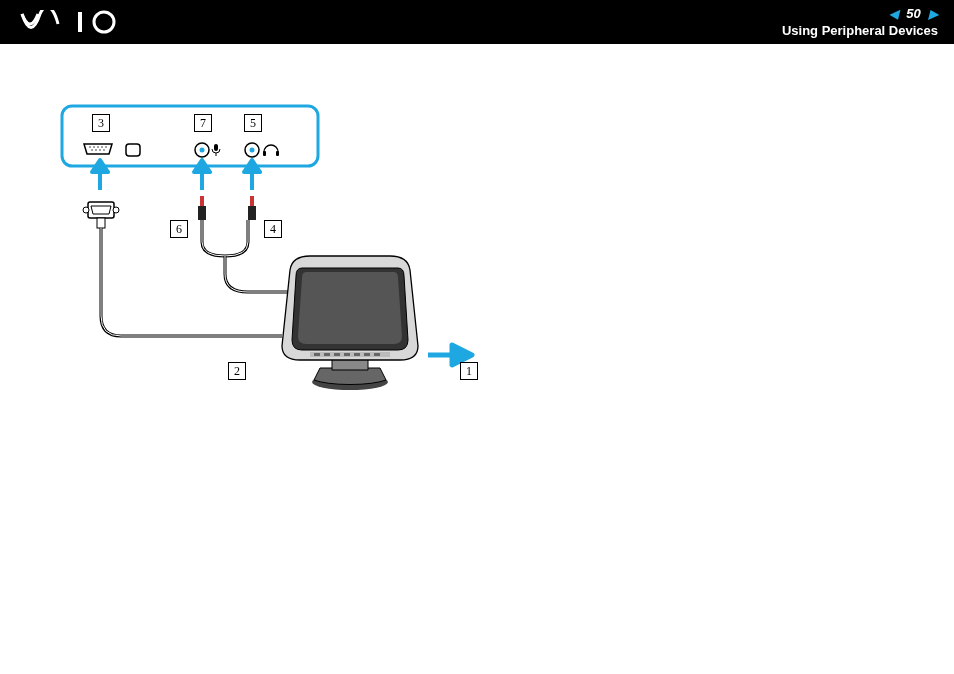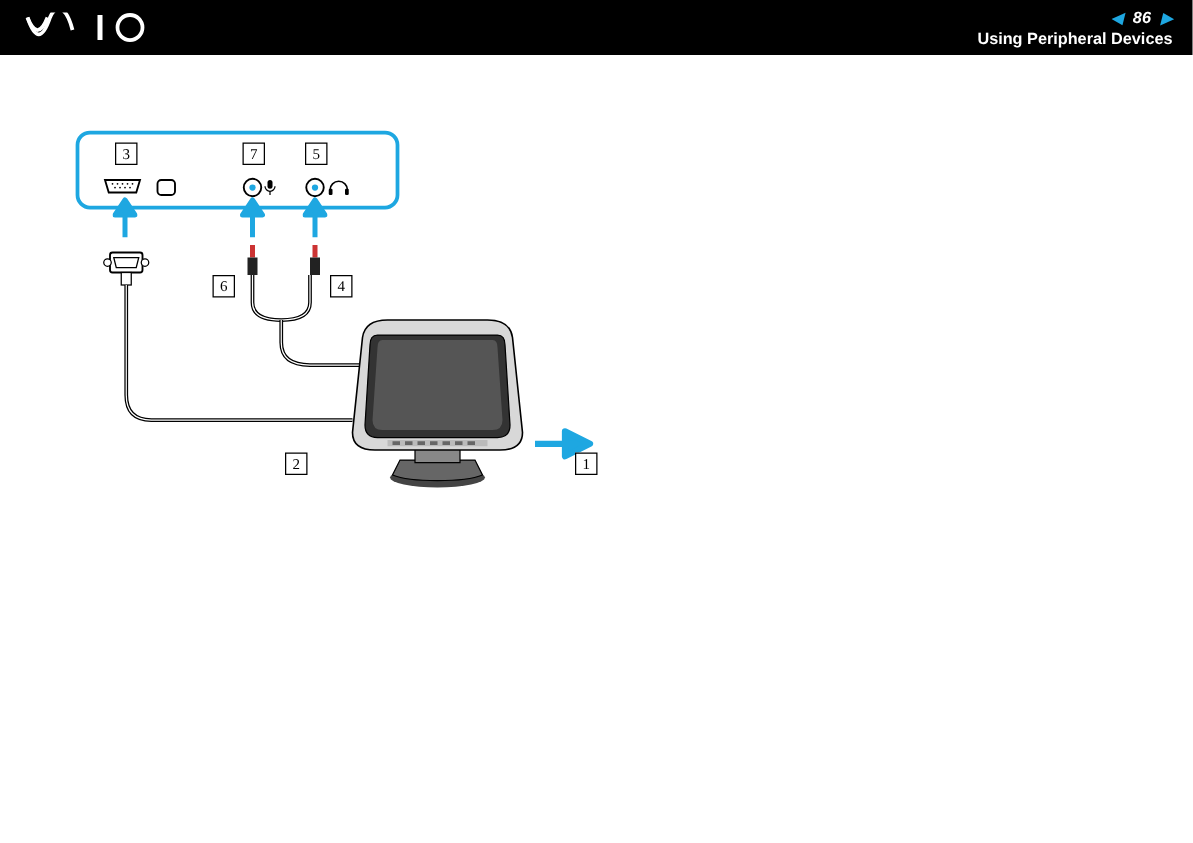--- a/index.html
+++ b/index.html
@@ -88,21 +88,21 @@
       <path d="M2 4 Q 10 24 18 4" stroke="#fff" stroke-width="3" fill="none"></path>
       <path d="M18 4 Q 26 -8 34 14 Q 38 26 46 4" stroke="#fff" stroke-width="3" fill="none" opacity="0"></path>
       <path d="M2 4 C 8 22, 14 22, 20 4 C 26 -10, 34 -2, 38 14" stroke="#fff" stroke-width="3" fill="none"></path>
       <rect x="58" y="2" width="4" height="20" fill="#fff"></rect>
       <circle cx="84" cy="12" r="10" stroke="#fff" stroke-width="3" fill="none"></circle>
     </svg>
   </div>
   <div class="header-right">
     <div class="pager">
       <span class="tri">◀</span>
-      <span>86</span>
+      <span>50</span>
       <span class="tri">▶</span>
     </div>
     <div class="section-title">Using Peripheral Devices</div>
   </div>
 </div>
 
 <div class="diagram">
 
   <svg width="260" height="80" style="position:absolute; top:4px; left:0;">
     <rect x="2" y="2" width="256" height="60" rx="10" ry="10" fill="none" stroke="#1ea7e1" stroke-width="3"></rect>

